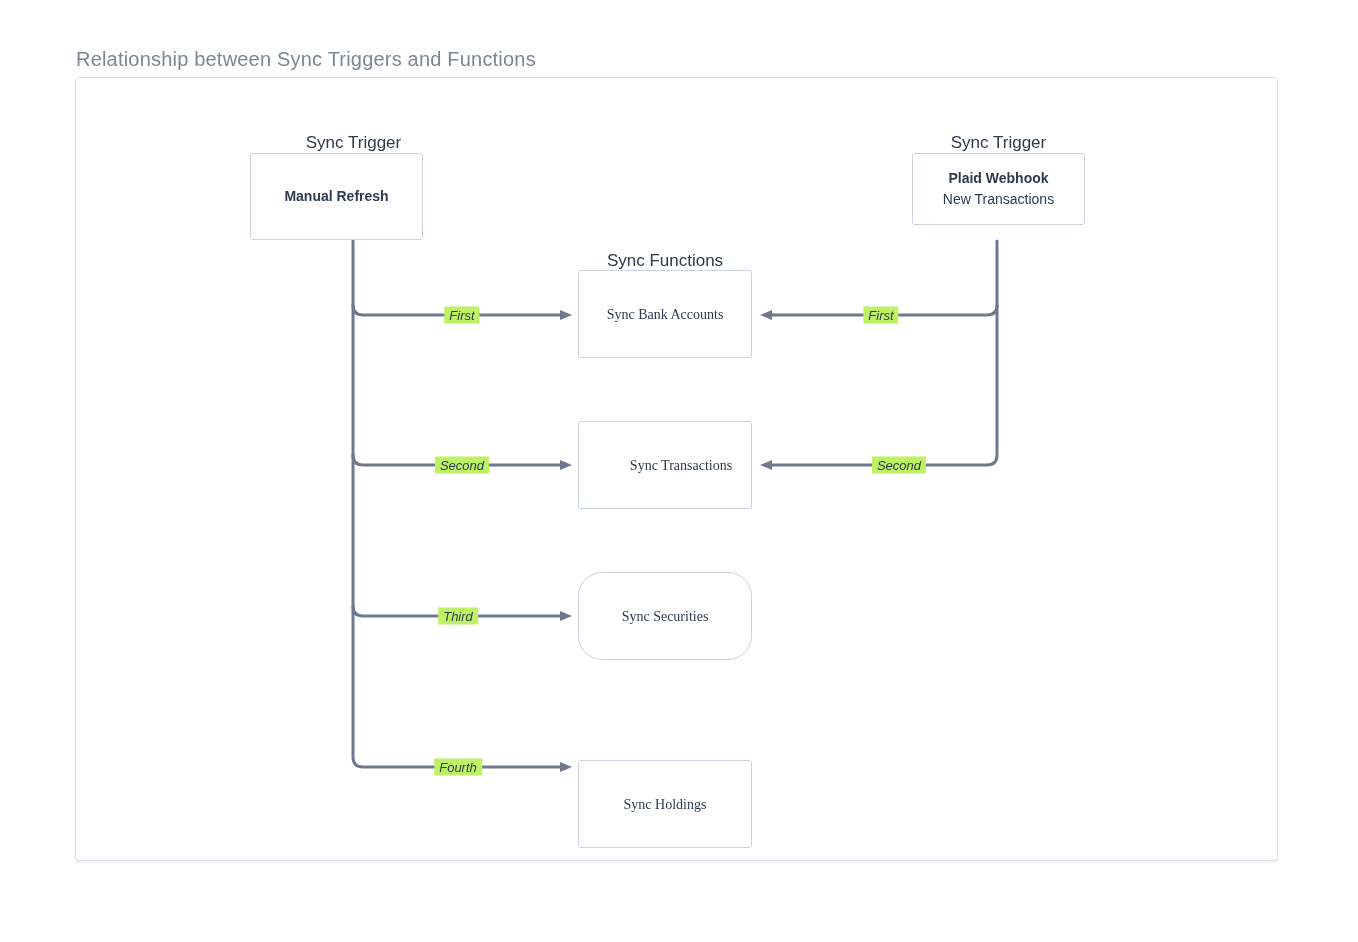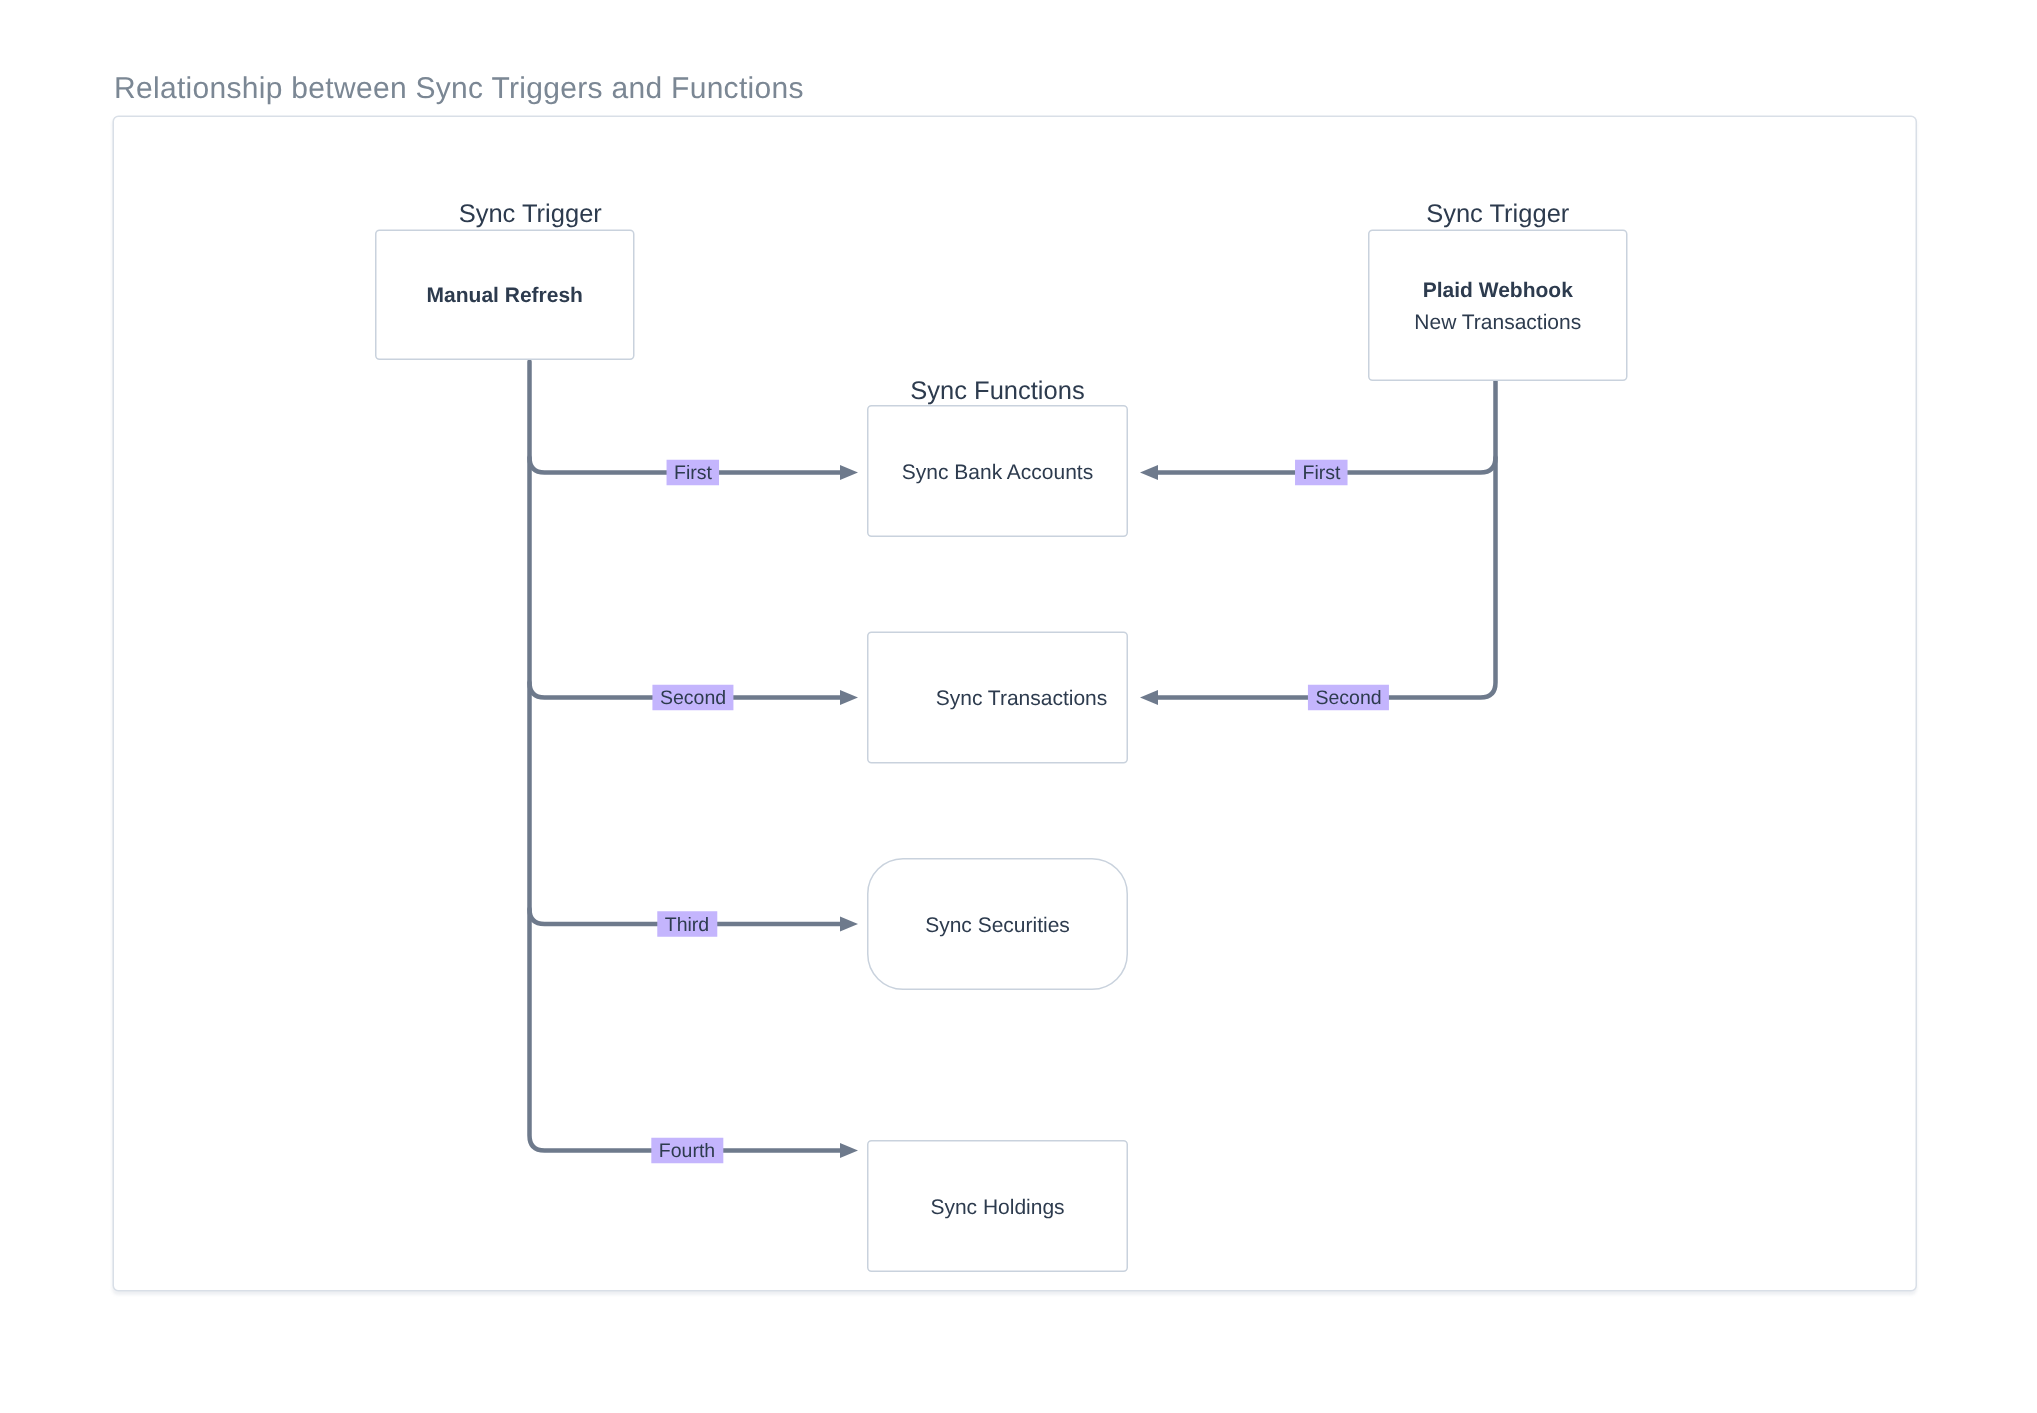--- a/index.html
+++ b/index.html
@@ -47,23 +47,23 @@
     align-items: center;
     justify-content: center;
     text-align: center;
     font-size: 14px;
     color: #2d3b4e;
     line-height: 1.5;
   }
   .node .node-title-bold { font-weight: bold; }
 
   .trigger-left  { left: 250px; top: 153px; width: 173px; height: 87px; }
-  .trigger-right { left: 912px; top: 153px; width: 173px; height: 101px; }
+  .trigger-right { left: 912px; top: 153px; width: 173px; height: 72px; }
 
-  .func { left: 578px; width: 174px; height: 88px; }
+  .func { left: 578px; width: 174px; height: 88px; font-family: Liberation Serif, serif; }
   .func-1 { top: 270px; }
   .func-2 { top: 421px; padding-left: 32px; }
   .func-3 { top: 572px; border-radius: 24px; }
   .func-4 { top: 760px; }
 
   .group-label {
     position: absolute;
     font-size: 17px;
     color: #2d3b4e;
     text-align: center;
@@ -71,25 +71,26 @@
     height: 16px;
     line-height: 16px;
   }
   .label-trigger-left  { left: 267px; top: 135px; }
   .label-trigger-right { left: 912px; top: 135px; }
   .label-functions     { left: 578px; top: 253px; width: 174px; }
 
   .edge-label {
     position: absolute;
     transform: translate(-50%, -50%);
-    background: #c4b5fd;
+    background: #bef264;
     padding: 1px 5px;
     font-size: 13px;
     color: #2d3b4e;
     white-space: nowrap;
+    font-style: italic;
   }
 </style>
 </head>
 <body>
 
 <div class="page">
 
   <div class="diagram-title">Relationship between Sync Triggers and Functions</div>
 
   <div class="canvas"></div>

